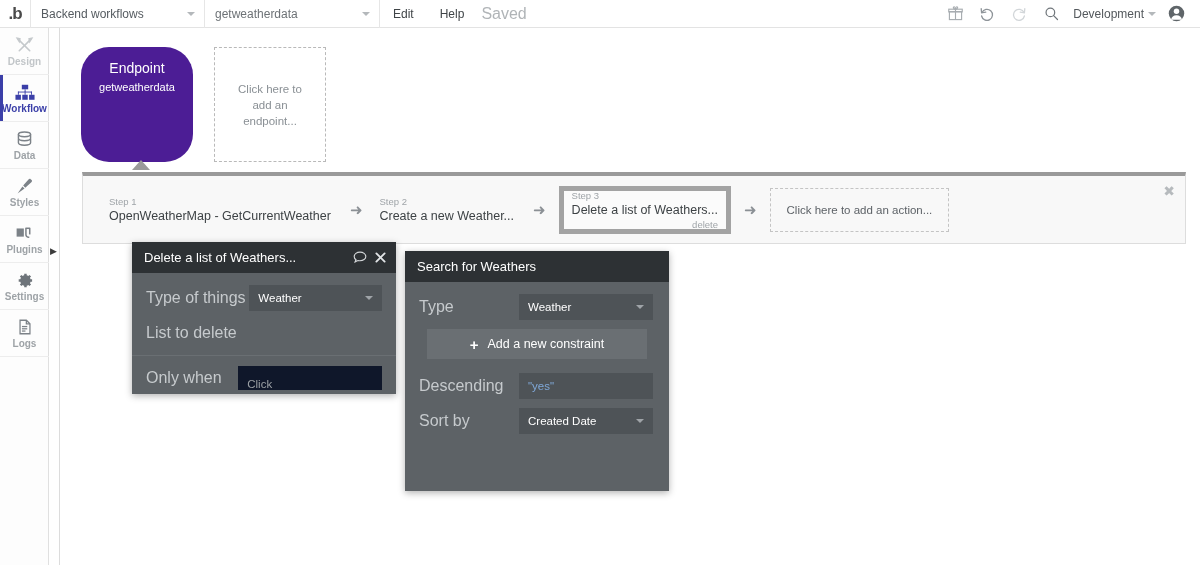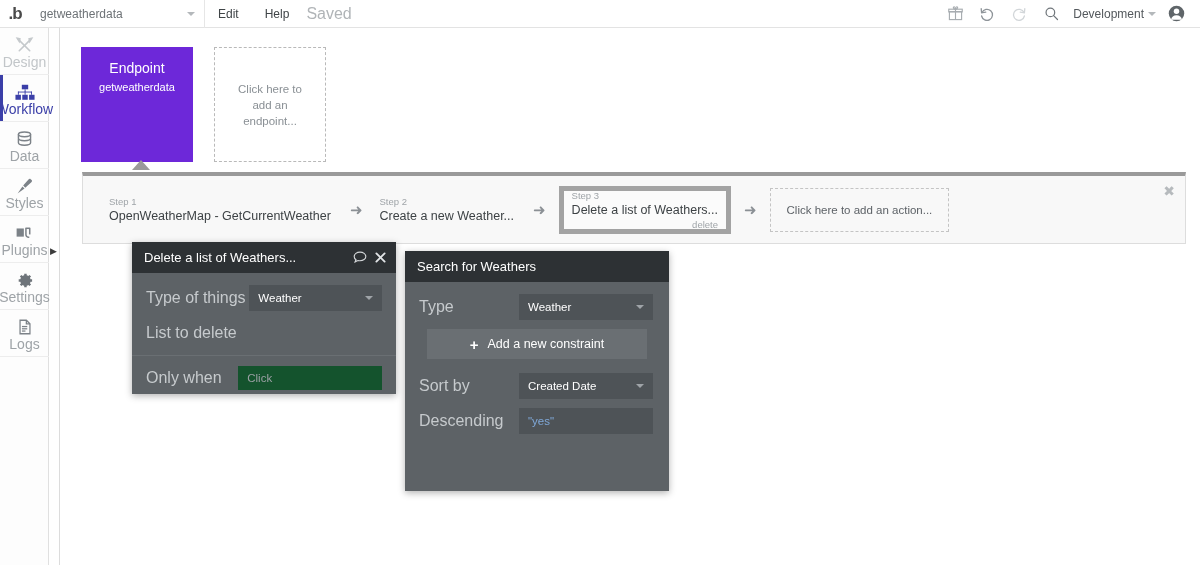--- a/index.html
+++ b/index.html
@@ -72,21 +72,21 @@
     border-right: 1px solid #e0e0e0;
   }
   .sb-item {
     height: 47px; width: 49px;
     display: flex; flex-direction: column;
     align-items: center; justify-content: center;
     border-bottom: 1px solid #ededed;
     position: relative;
     color: #9ea3a7;
   }
-  .sb-item .sb-label { font-size: 14px; margin-top: 2px; line-height: 10px; }
+  .sb-item .sb-label { font-size: 10px; margin-top: 2px; line-height: 10px; font-weight: bold; }
   .sb-item.active { color: #3b3fa8; }
   .sb-item.active::before {
     content: ""; position: absolute; left: 0; top: 0;
     width: 3px; height: 100%; background: #3b3fa8;
   }
   .sb-item.muted { color: #c2c6c9; }
   .sb-ico { display: flex; align-items: center; justify-content: center; height: 20px; }
   .sb-expand {
     position: absolute; left: 50px; top: 245px;
     width: 9px; height: 12px;
@@ -95,24 +95,25 @@
   }
   .canvas-divider {
     position: absolute; left: 59px; top: 28px;
     width: 1px; height: 537px; background: #dcdcdc;
   }
 
   
   .endpoint-box {
     position: absolute; left: 81px; top: 47px;
     width: 112px; height: 115px;
-    background: #6d28d9;
+    background: #4c1d95;
     display: flex; flex-direction: column;
     align-items: center; padding-top: 12px;
     color: #ffffff;
+    border-radius: 28px;
   }
   .endpoint-title { font-size: 14px; line-height: 18px; }
   .endpoint-sub { font-size: 11px; margin-top: 4px; }
   .endpoint-add {
     position: absolute; left: 214px; top: 47px;
     width: 112px; height: 115px;
     border: 1px dashed #b9b9b9;
     display: flex; align-items: center; justify-content: center;
     text-align: center;
     font-size: 11.5px; color: #8a9095; line-height: 16px;
@@ -214,22 +215,22 @@
   #panel-delete { left: 132px; top: 242px; width: 264px; height: 152px; }
   #panel-delete .plabel { width: 110px; }
   #panel-delete .pfield { width: 140px; }
   .panel-sep { height: 1px; background: #6a6f73; margin: 1px 0 0 0; }
   .onlywhen-row {
     display: flex; align-items: center;
     padding: 10px 14px 12px 14px;
   }
   .onlywhen-row .plabel { width: 68px; padding-top: 0; }
   .onlywhen-field {
-    background: #14532d; height: 24px; width: 168px;
-    display: flex; align-items: center; padding: 0 9px;
+    background: #0f172a; height: 24px; width: 168px;
+    display: flex; align-items: flex-end; padding: 0 9px;
     font-size: 11.5px;
   }
 
   
   #panel-search { left: 405px; top: 242px; width: 264px; height: 240px; margin-top: 9px; }
   #panel-search .plabel { width: 100px; }
   #panel-search .pfield { width: 134px; }
   .constraint-btn {
     background: #6a6f73; height: 30px; margin: 8px 22px 14px 22px;
     display: flex; align-items: center; justify-content: center;
@@ -251,20 +252,24 @@
   .btn-delete {
     color: #8d9296; font-size: 13px; padding: 7px 10px;
   }
 </style>
 </head>
 <body>
 
 <div class="topbar">
   <div class="logo-b">.b</div>
 
+  <div class="tb-select w1">
+    <span>Backend workflows</span>
+    <span class="tb-caret"></span>
+  </div>
 
   <div class="tb-select w2">
     <span>getweatherdata</span>
     <span class="tb-caret"></span>
   </div>
 
   <div class="tb-link">Edit</div>
   <div class="tb-link">Help</div>
   <div class="tb-saved">Saved</div>
 
@@ -494,28 +499,28 @@
     </div>
   </div>
 
   <div class="constraint-btn">
     <span class="plus">+</span>
     <span>Add a new constraint</span>
   </div>
 
   <div class="panel-body" style="padding-top:0">
     <div class="prow">
+      <div class="plabel">Descending</div>
+      <div class="pfield">
+        <span class="bluetxt">"yes"</span>
+      </div>
+    </div>
+
+    <div class="prow">
       <div class="plabel">Sort by</div>
       <div class="pfield">
         <span>Created Date</span>
         <span class="pcaret"></span>
       </div>
     </div>
-
-    <div class="prow">
-      <div class="plabel">Descending</div>
-      <div class="pfield">
-        <span class="bluetxt">"yes"</span>
-      </div>
-    </div>
   </div>
 
 </div>
 
 </body></html>

